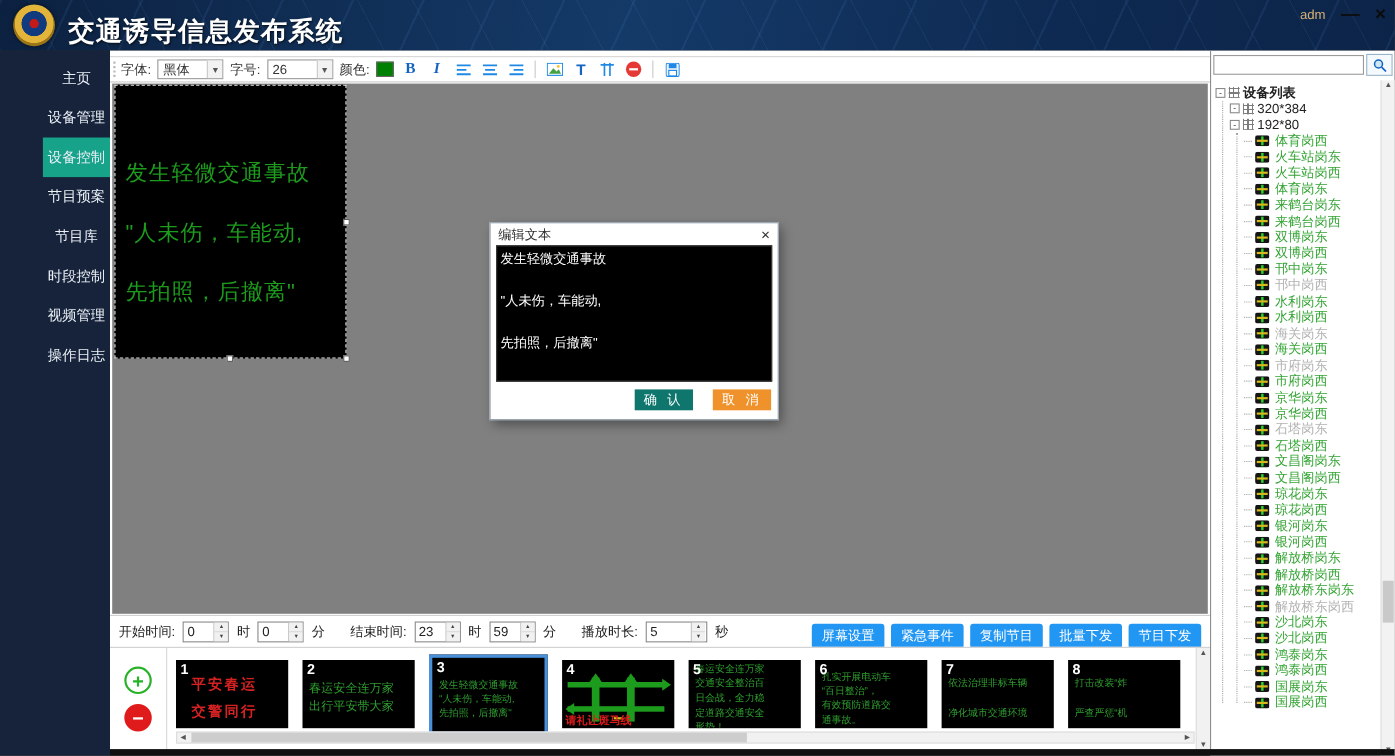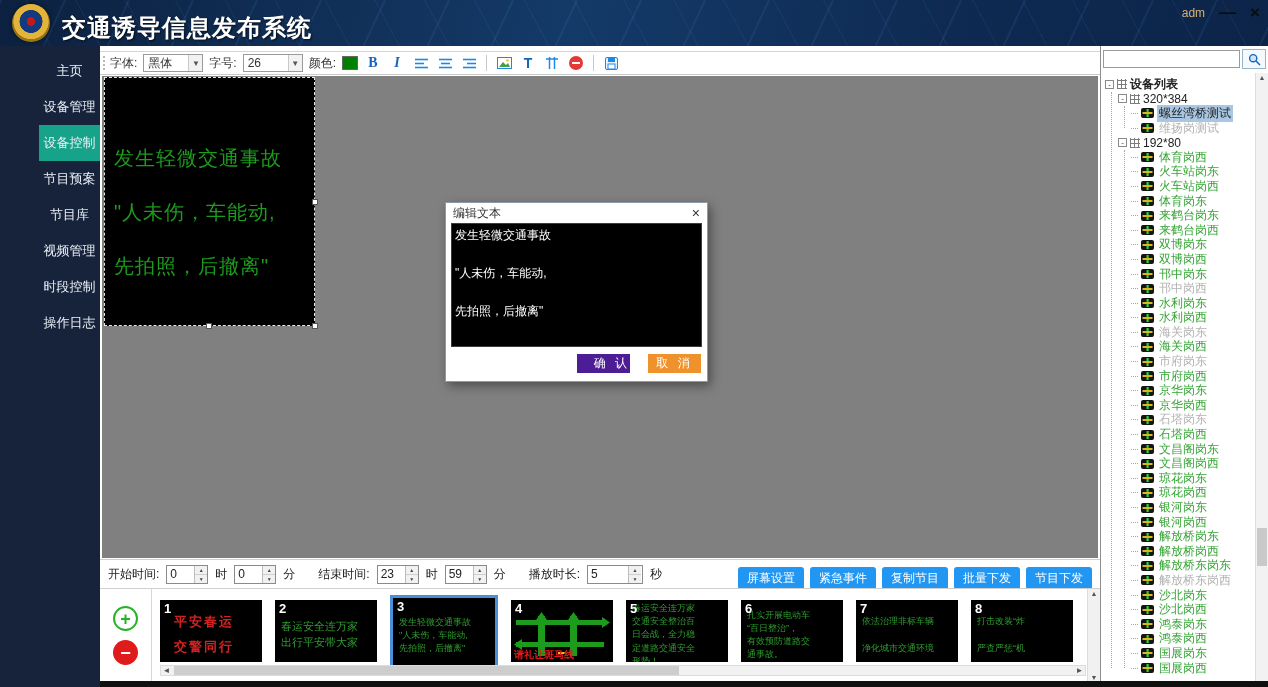--- a/index.html
+++ b/index.html
@@ -54,21 +54,21 @@
   
   .modal{position:absolute;left:445px;top:202px;width:263px;height:180px;background:#fff;
     border:1px solid #8b9aa8;box-shadow:3px 4px 10px rgba(0,0,0,.4);z-index:20;}
   .modal-title{height:20px;display:flex;align-items:center;padding:0 7px;font-size:12px;color:#333;}
   .modal-close{margin-left:auto;font-size:14px;color:#333;cursor:pointer;line-height:14px;}
   .modal textarea{display:block;width:251px;height:124px;margin:0 auto;background:#000;color:#fff;
     border:1px solid #3c3c3c;font-size:12px;line-height:19px;font-family:"Liberation Sans",sans-serif;
     resize:none;padding:2px 3px;}
   .modal-btns{display:flex;justify-content:flex-end;gap:18px;padding:7px 6px 0 0;}
   .mbtn{width:53px;height:19px;border:none;color:#fff;font-size:12px;cursor:pointer;letter-spacing:3px;}
-  .mbtn.ok{background:#4c1d95;text-align:right;}
+  .mbtn.ok{background:#0f766e;}
   .mbtn.cancel{background:#f0922b;}
 
   
   .ctrl{position:absolute;left:0;top:513px;width:1000px;height:29px;border-top:1px solid #cfcfcf;
     display:flex;align-items:center;padding:0 8px;font-size:12px;color:#222;gap:7px;background:#fff;}
   .spin{display:inline-flex;border:1px solid #8a8a8a;height:19px;background:#fff;}
   .spin .val{width:27px;display:flex;align-items:center;padding-left:3px;font-size:12px;}
   .spin .btns{width:13px;display:flex;flex-direction:column;border-left:1px solid #bdbdbd;}
   .spin .btns span{flex:1;font-size:5px;line-height:8px;text-align:center;color:#444;background:#f1f1f1;cursor:pointer;}
   .spin .btns span:first-child{border-bottom:1px solid #cfcfcf;}
@@ -144,22 +144,22 @@
     <span class="win-btn">×</span>
   </div>
 </div>
 
 <div class="sidebar">
     <div class="side-item">主页</div>
     <div class="side-item">设备管理</div>
     <div class="side-item active">设备控制</div>
     <div class="side-item">节目预案</div>
     <div class="side-item">节目库</div>
+    <div class="side-item">时段控制</div>
     <div class="side-item">视频管理</div>
-    <div class="side-item">时段控制</div>
     <div class="side-item">操作日志</div>
   </div>
 
 <div class="main">
 
   <div class="toolbar">
     <span>字体:</span>
     <span class="combo">
       <span class="cval">黑体</span>
       <span class="carr">▼</span>
@@ -430,44 +430,20 @@
       <span class="expander">-</span>
       <span class="grid-ico"></span>
       <span class="root-lbl">设备列表</span>
     </div>
     <div class="children" style="padding-left:13px;">
         <div class="tree-row">
           <span class="expander">-</span>
           <span class="grid-ico"></span>
           <span class="grp-lbl">320*384</span>
         </div>
-        <div class="children" style="padding-left: 13px;">
-          <div class="tree-row">
-            <span class="dotline"></span>
-            <span class="dev-ico">
-              <svg width="13" height="10">
-                <rect width="13" height="10" rx="2" fill="#151515"></rect>
-                <rect x="5.5" y="1" width="2.2" height="8" fill="#2bd42b"></rect>
-                <rect x="1.5" y="4" width="10" height="2" fill="#d8b81c"></rect>
-              </svg>
-            </span>
-            <span class="lbl st-selected">螺丝湾桥测试</span>
-          </div>
-          <div class="tree-row">
-            <span class="dotline"></span>
-            <span class="dev-ico">
-              <svg width="13" height="10">
-                <rect width="13" height="10" rx="2" fill="#151515"></rect>
-                <rect x="5.5" y="1" width="2.2" height="8" fill="#2bd42b"></rect>
-                <rect x="1.5" y="4" width="10" height="2" fill="#d8b81c"></rect>
-              </svg>
-            </span>
-            <span class="lbl st-offline">维扬岗测试</span>
-          </div>
-        </div>
         <div class="tree-row">
           <span class="expander">-</span>
           <span class="grid-ico"></span>
           <span class="grp-lbl">192*80</span>
         </div>
         <div class="children" style="padding-left: 13px;">
           <div class="tree-row">
             <span class="dotline"></span>
             <span class="dev-ico">
               <svg width="13" height="10">

